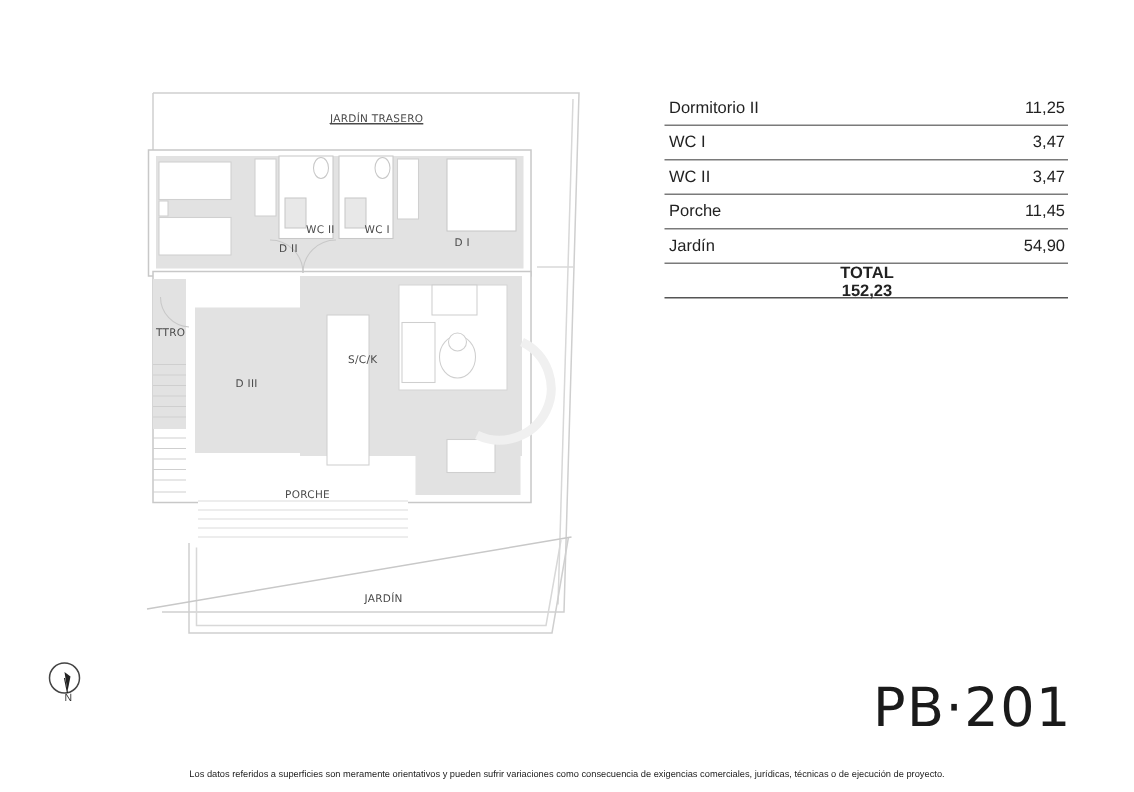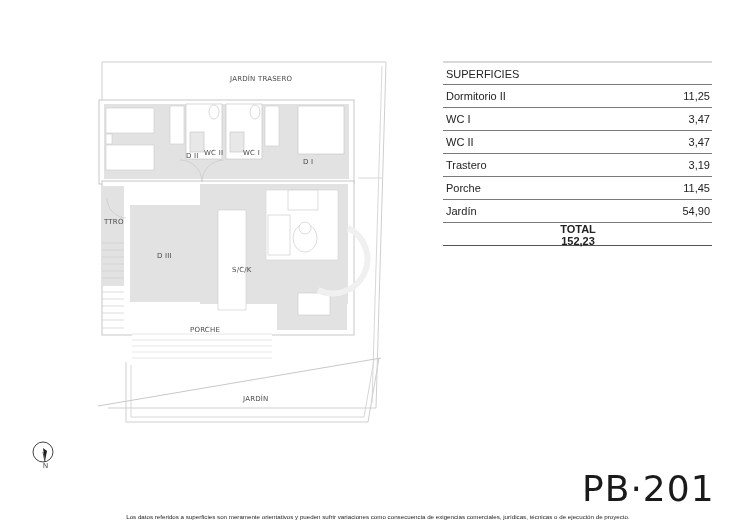--- a/index.html
+++ b/index.html
@@ -5,21 +5,21 @@
   html, body { margin: 0; padding: 0; background: #ffffff; }
   body { width: 756px; height: 528px; position: relative; overflow: hidden; font-family: "Liberation Sans", sans-serif; }
   .plan { position: absolute; left: 0; top: 0; width: 420px; height: 500px; }
   .plan-label { position: absolute; font-family: "DejaVu Sans", sans-serif; font-size: 7px; color: #4a4a4a; letter-spacing: 0.2px; }
   .table { position: absolute; left: 443px; top: 61px; width: 269px; }
   .row { display: flex; justify-content: space-between; align-items: center; height: 23px; border-bottom: 1px solid #7a7a7a; font-size: 11px; color: #222; padding: 0 2px 0 3px; box-sizing: border-box; }
   .row.head { border-top: 2px solid #d8d8d8; height: 24px; border-bottom: 1px solid #7a7a7a; }
   .row.total { font-weight: bold; border-bottom: 1px solid #555; flex-direction: column; }
   .row .label { }
   .row .val { text-align: right; }
-  .code { position: absolute; left: 582px; top: 452px; font-family: "DejaVu Sans", sans-serif; font-size: 36px; color: #1a1a1a; letter-spacing: 1px; margin-top: 16px; }
+  .code { position: absolute; left: 582px; top: 452px; font-family: "DejaVu Sans", sans-serif; font-size: 36px; color: #1a1a1a; letter-spacing: 1px; }
   .disclaimer { position: absolute; left: 0; top: 513px; width: 756px; text-align: center; font-size: 6.2px; color: #222; }
   .compass { position: absolute; left: 30px; top: 438px; width: 30px; height: 34px; }
 </style>
 </head>
 <body>
 
 <div class="plan">
   <svg width="420" height="500" viewBox="0 0 420 500">
 
     <polyline points="102,62 386,62 376,408 108,408" fill="none" stroke="#cfcfcf" stroke-width="1"></polyline>
@@ -92,60 +92,53 @@
     <rect x="288" y="190" width="30" height="20" fill="#ffffff" stroke="#cfcfcf" stroke-width="0.7"></rect>
     <rect x="268" y="215" width="22" height="40" fill="#ffffff" stroke="#cfcfcf" stroke-width="0.7"></rect>
     <ellipse cx="305" cy="238" rx="12" ry="14" fill="#ffffff" stroke="#cfcfcf" stroke-width="0.7"></ellipse>
     <circle cx="305" cy="228" r="6" fill="#ffffff" stroke="#cfcfcf" stroke-width="0.7"></circle>
 
     <rect x="298" y="293" width="32" height="22" fill="#ffffff" stroke="#cfcfcf" stroke-width="0.7"></rect>
 
     <path d="M348,228 A28,28 0 0,1 318,290" fill="none" stroke="#f0f0f0" stroke-width="6"></path>
   </svg>
 
-  <span class="plan-label" style="left:230px; top:75px;">JARDÍN TRASERO</span>
-  <span class="plan-label" style="left:158px; top:152px;padding-left:28px;">D II</span>
+  <span class="plan-label" style="left:220px; top:75px;text-decoration:underline;">JARDÍN TRASERO</span>
+  <span class="plan-label" style="left:158px; top:162px;padding-left:28px;">D II</span>
   <span class="plan-label" style="left:204px; top:149px;">WC II</span>
   <span class="plan-label" style="left:243px; top:149px;">WC I</span>
   <span class="plan-label" style="left:303px; top:158px;">D I</span>
   <span class="plan-label" style="left:104px; top:218px;">TTRO</span>
   <span class="plan-label" style="left:157px; top:252px;">D III</span>
-  <span class="plan-label" style="left:232px; top:236px;margin-top:30px;">S/C/K</span>
+  <span class="plan-label" style="left:232px; top:236px;">S/C/K</span>
   <span class="plan-label" style="left:190px; top:326px;">PORCHE</span>
   <span class="plan-label" style="left:243px; top:395px;">JARDÍN</span>
 </div>
 
 <div class="compass">
   <svg width="30" height="34" viewBox="0 0 30 34">
     <circle cx="13" cy="14" r="10" fill="none" stroke="#444" stroke-width="1"></circle>
     <polygon points="13,10 17,13 15,23" fill="#222"></polygon>
     <line x1="13" y1="14" x2="15" y2="24" stroke="#222" stroke-width="0.8"></line>
   </svg>
   <span style="position:absolute; left:13px; top:24px; font-size:7px; color:#333;">N</span>
 </div>
 
 <div class="table">
-  <div class="row head">
-    <span class="label">SUPERFICIES</span>
-  </div>
   <div class="row">
       <span class="label">Dormitorio II</span>
       <span class="val">11,25</span>
     </div>
   <div class="row">
       <span class="label">WC I</span>
       <span class="val">3,47</span>
     </div>
   <div class="row">
       <span class="label">WC II</span>
       <span class="val">3,47</span>
-    </div>
-  <div class="row">
-      <span class="label">Trastero</span>
-      <span class="val">3,19</span>
     </div>
   <div class="row">
       <span class="label">Porche</span>
       <span class="val">11,45</span>
     </div>
   <div class="row">
       <span class="label">Jardín</span>
       <span class="val">54,90</span>
     </div>
   <div class="row total">

